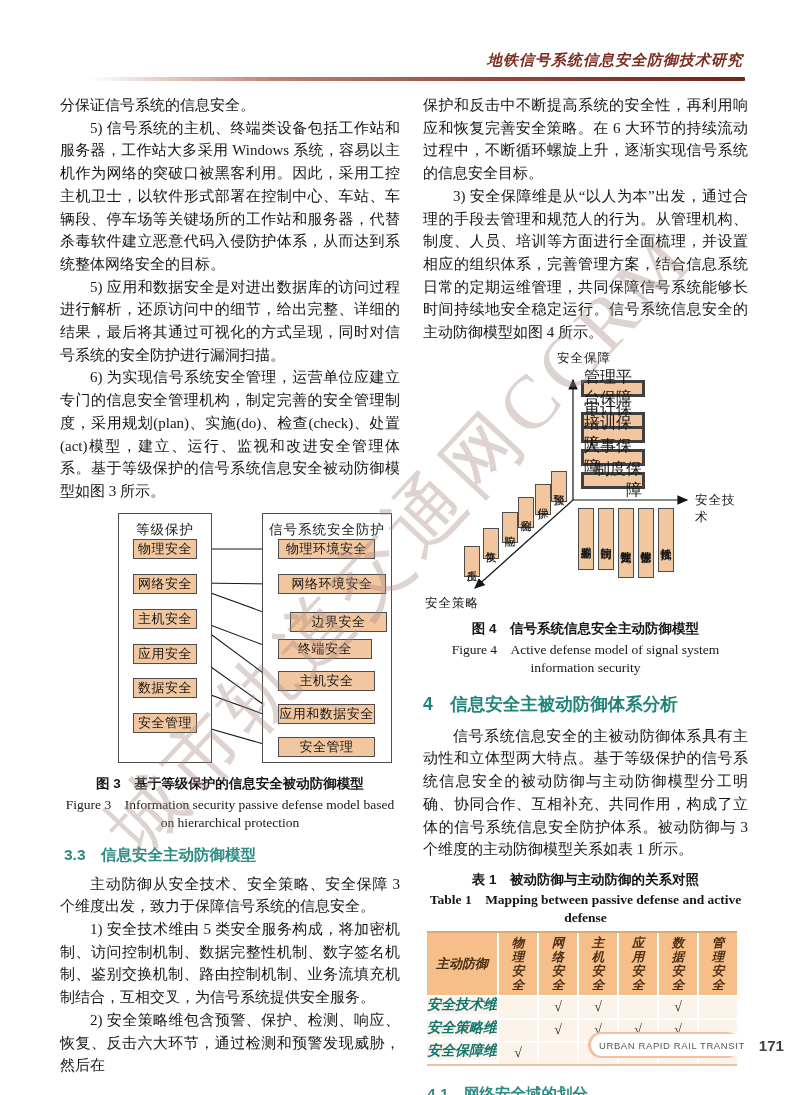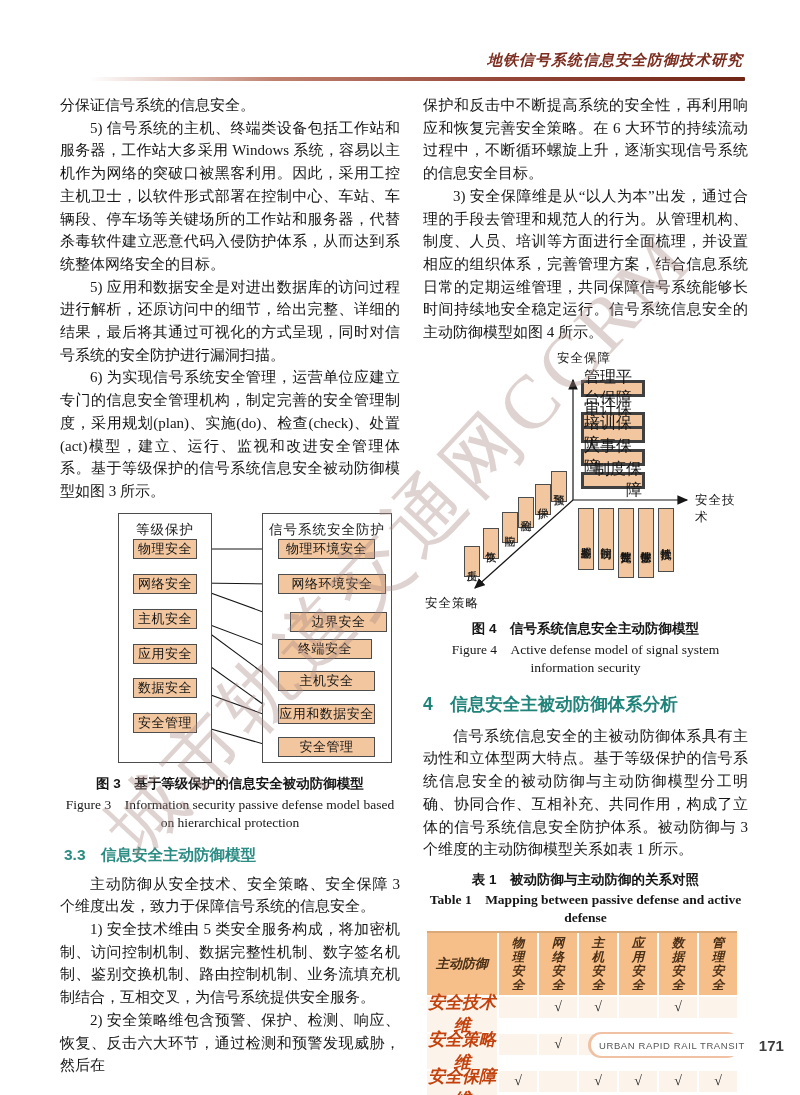--- a/index.html
+++ b/index.html
@@ -61,21 +61,21 @@
     writing-mode:vertical-rl;text-orientation:upright;font-size:11px;line-height:14px;
     display:flex;align-items:center;justify-content:center;}
 
   
   .t1{width:310px;margin:2px 0 0 4px;border-top:2px solid #dba878;border-bottom:2px solid #e9c49e;
     display:grid;grid-template-columns:70px repeat(6,1fr);row-gap:2px;background:#fff;}
   .t1 > div{display:flex;align-items:center;justify-content:center;text-align:center;}
   .t1-h{background:#f6be88;font-style:italic;font-weight:bold;font-size:12.5px;line-height:14px;
     color:#4a2f17;border-left:2px solid #fff;padding:3px 7px;box-sizing:border-box;}
   .t1-corner{background:#f6be88;font-style:italic;font-weight:bold;font-size:13px;color:#4a2f17;}
-  .t1-label{background:#fcf3ea;font-style:italic;font-weight:bold;font-size:17px;height:35px;color:#c2410c;}
+  .t1-label{background:#fcf3ea;font-style:italic;font-weight:bold;font-size:14px;height:17px;color:#0f766e;}
   .t1-c{background:#fcf3ea;font-size:14px;height:21px;border-left:2px solid #fff;color:#2c2c2c;}
 
   
   .footer-pill{position:absolute;right:60px;bottom:37px;width:152px;height:26px;
     background:#f1c1a4;border-radius:13px;display:flex;align-items:center;}
   .footer-inner{background:#ffffff;border-radius:11px;height:22px;margin-left:3px;
     display:flex;align-items:center;padding:0 8px;}
   .footer-journal{font-family:"Liberation Sans","DejaVu Sans",sans-serif;font-size:9.5px;
     color:#555;letter-spacing:0.6px;white-space:nowrap;}
   .footer-page{font-family:"Liberation Sans","DejaVu Sans",sans-serif;font-size:15px;font-weight:bold;

